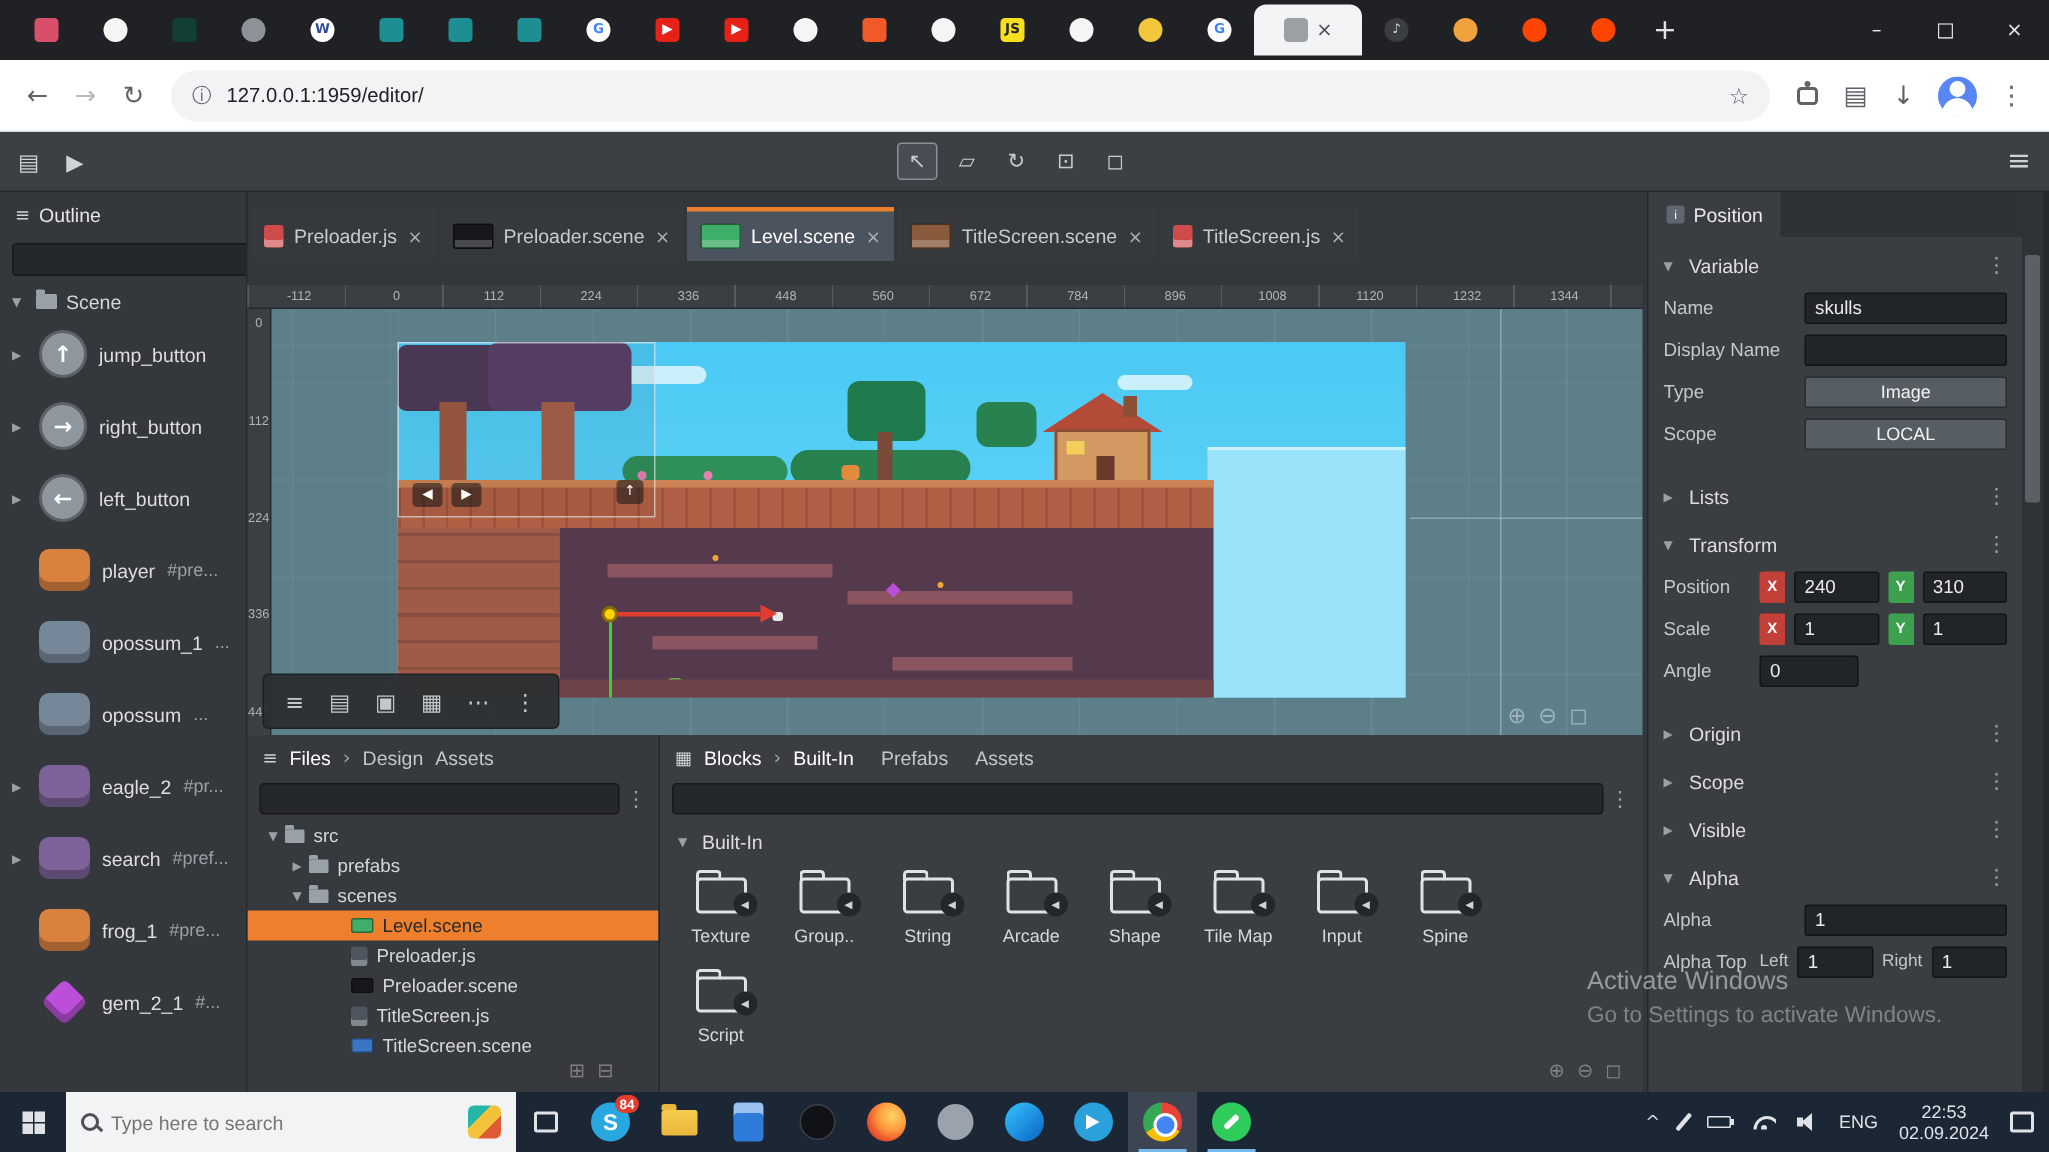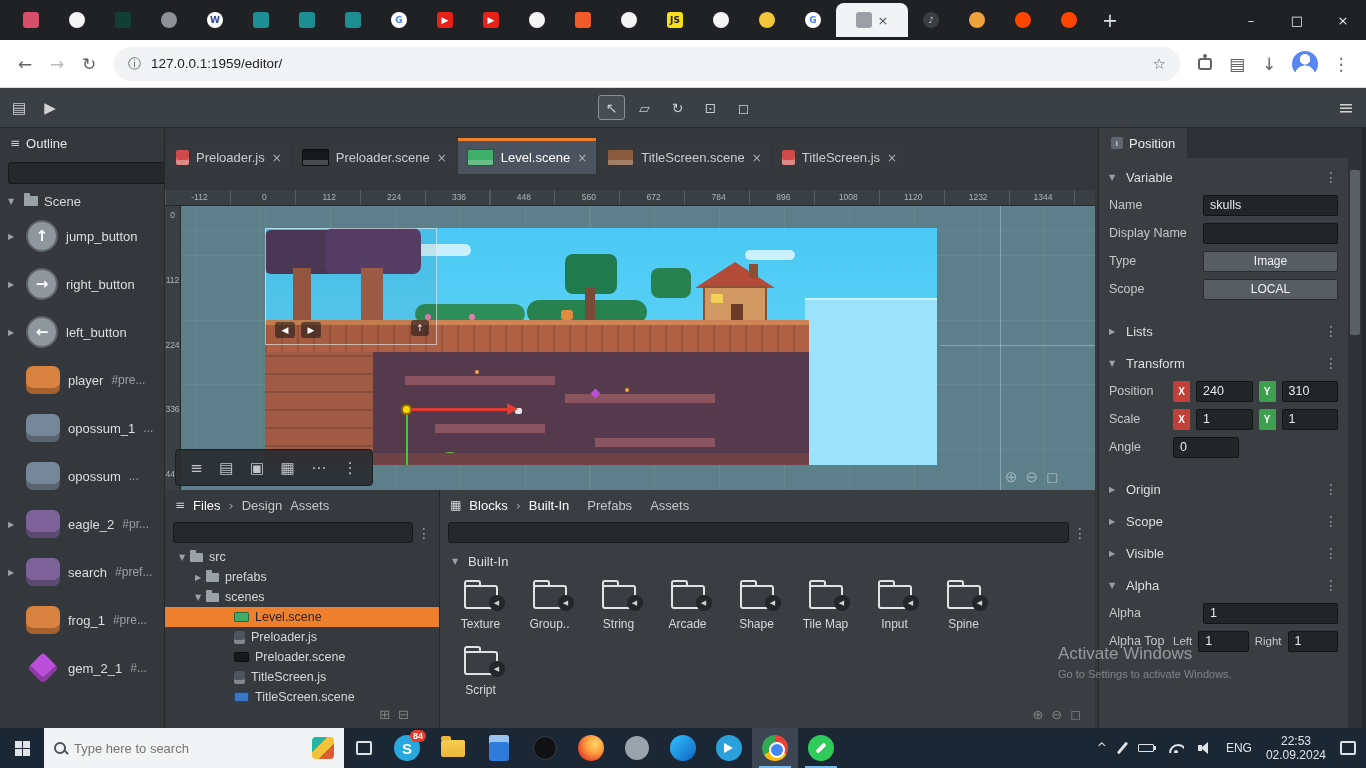--- a/index.html
+++ b/index.html
@@ -139,21 +139,21 @@
   .xyinput{width:49px;flex:none}
   .chk{width:13px;height:13px;background:#e8eaed;border:1px solid #9aa0a6;border-radius:1px}
   .minilbl{font-size:11.5px;color:#c3c7ca;flex:none}
   .mini{width:30px;flex:none}
   .iscroll{left:1348px;top:40px;width:14px;height:600px;background:#2f3337}
   .ithumb{position:absolute;left:2px;top:42px;width:10px;height:165px;background:#5a6066;border-radius:2px}
   .edge{left:1362px;top:40px;width:4px;height:600px;background:#26292c}
 
   .watermark{left:1058px;top:556px;width:300px;color:rgba(222,228,233,.55);pointer-events:none;z-index:40}
   .watermark .w1{font-size:17px}
-  .watermark .w2{font-size:11px;margin-top:4px;color:rgba(210,216,222,.45)}
+  .watermark .w2{font-size:15px;margin-top:4px;color:rgba(210,216,222,.45)}
 
   
   .taskbar{left:0;top:728px;width:1366px;height:40px;background:var(--taskbar);display:flex;align-items:center;z-index:50}
   .tstart{width:44px;height:40px;display:flex;align-items:center;justify-content:center}
   .winlogo{width:15px;height:15px;background:linear-gradient(#dfe3e6,#dfe3e6) 0 0/7px 7px no-repeat,linear-gradient(#dfe3e6,#dfe3e6) 8px 0/7px 7px no-repeat,linear-gradient(#dfe3e6,#dfe3e6) 0 8px/7px 7px no-repeat,linear-gradient(#dfe3e6,#dfe3e6) 8px 8px/7px 7px no-repeat}
   .tsearch{width:300px;height:40px;background:#f2f3f4;display:flex;align-items:center;gap:8px;padding:0 10px}
   .mag{width:12px;height:12px;border:2px solid #4d5156;border-radius:50%;position:relative;flex:none}
   .mag::after{content:"";position:absolute;width:6px;height:2px;background:#4d5156;transform:rotate(45deg);right:-5px;bottom:-1px}
   .tsearch input{flex:1;border:none;background:rgba(0,0,0,0);font-size:13px;color:#3c4043;outline:none}
   .parrot{width:22px;height:22px;border-radius:4px;background:linear-gradient(135deg,#25b6a5 0 35%,#f2c23b 35% 65%,#e05a35 65%);flex:none}

